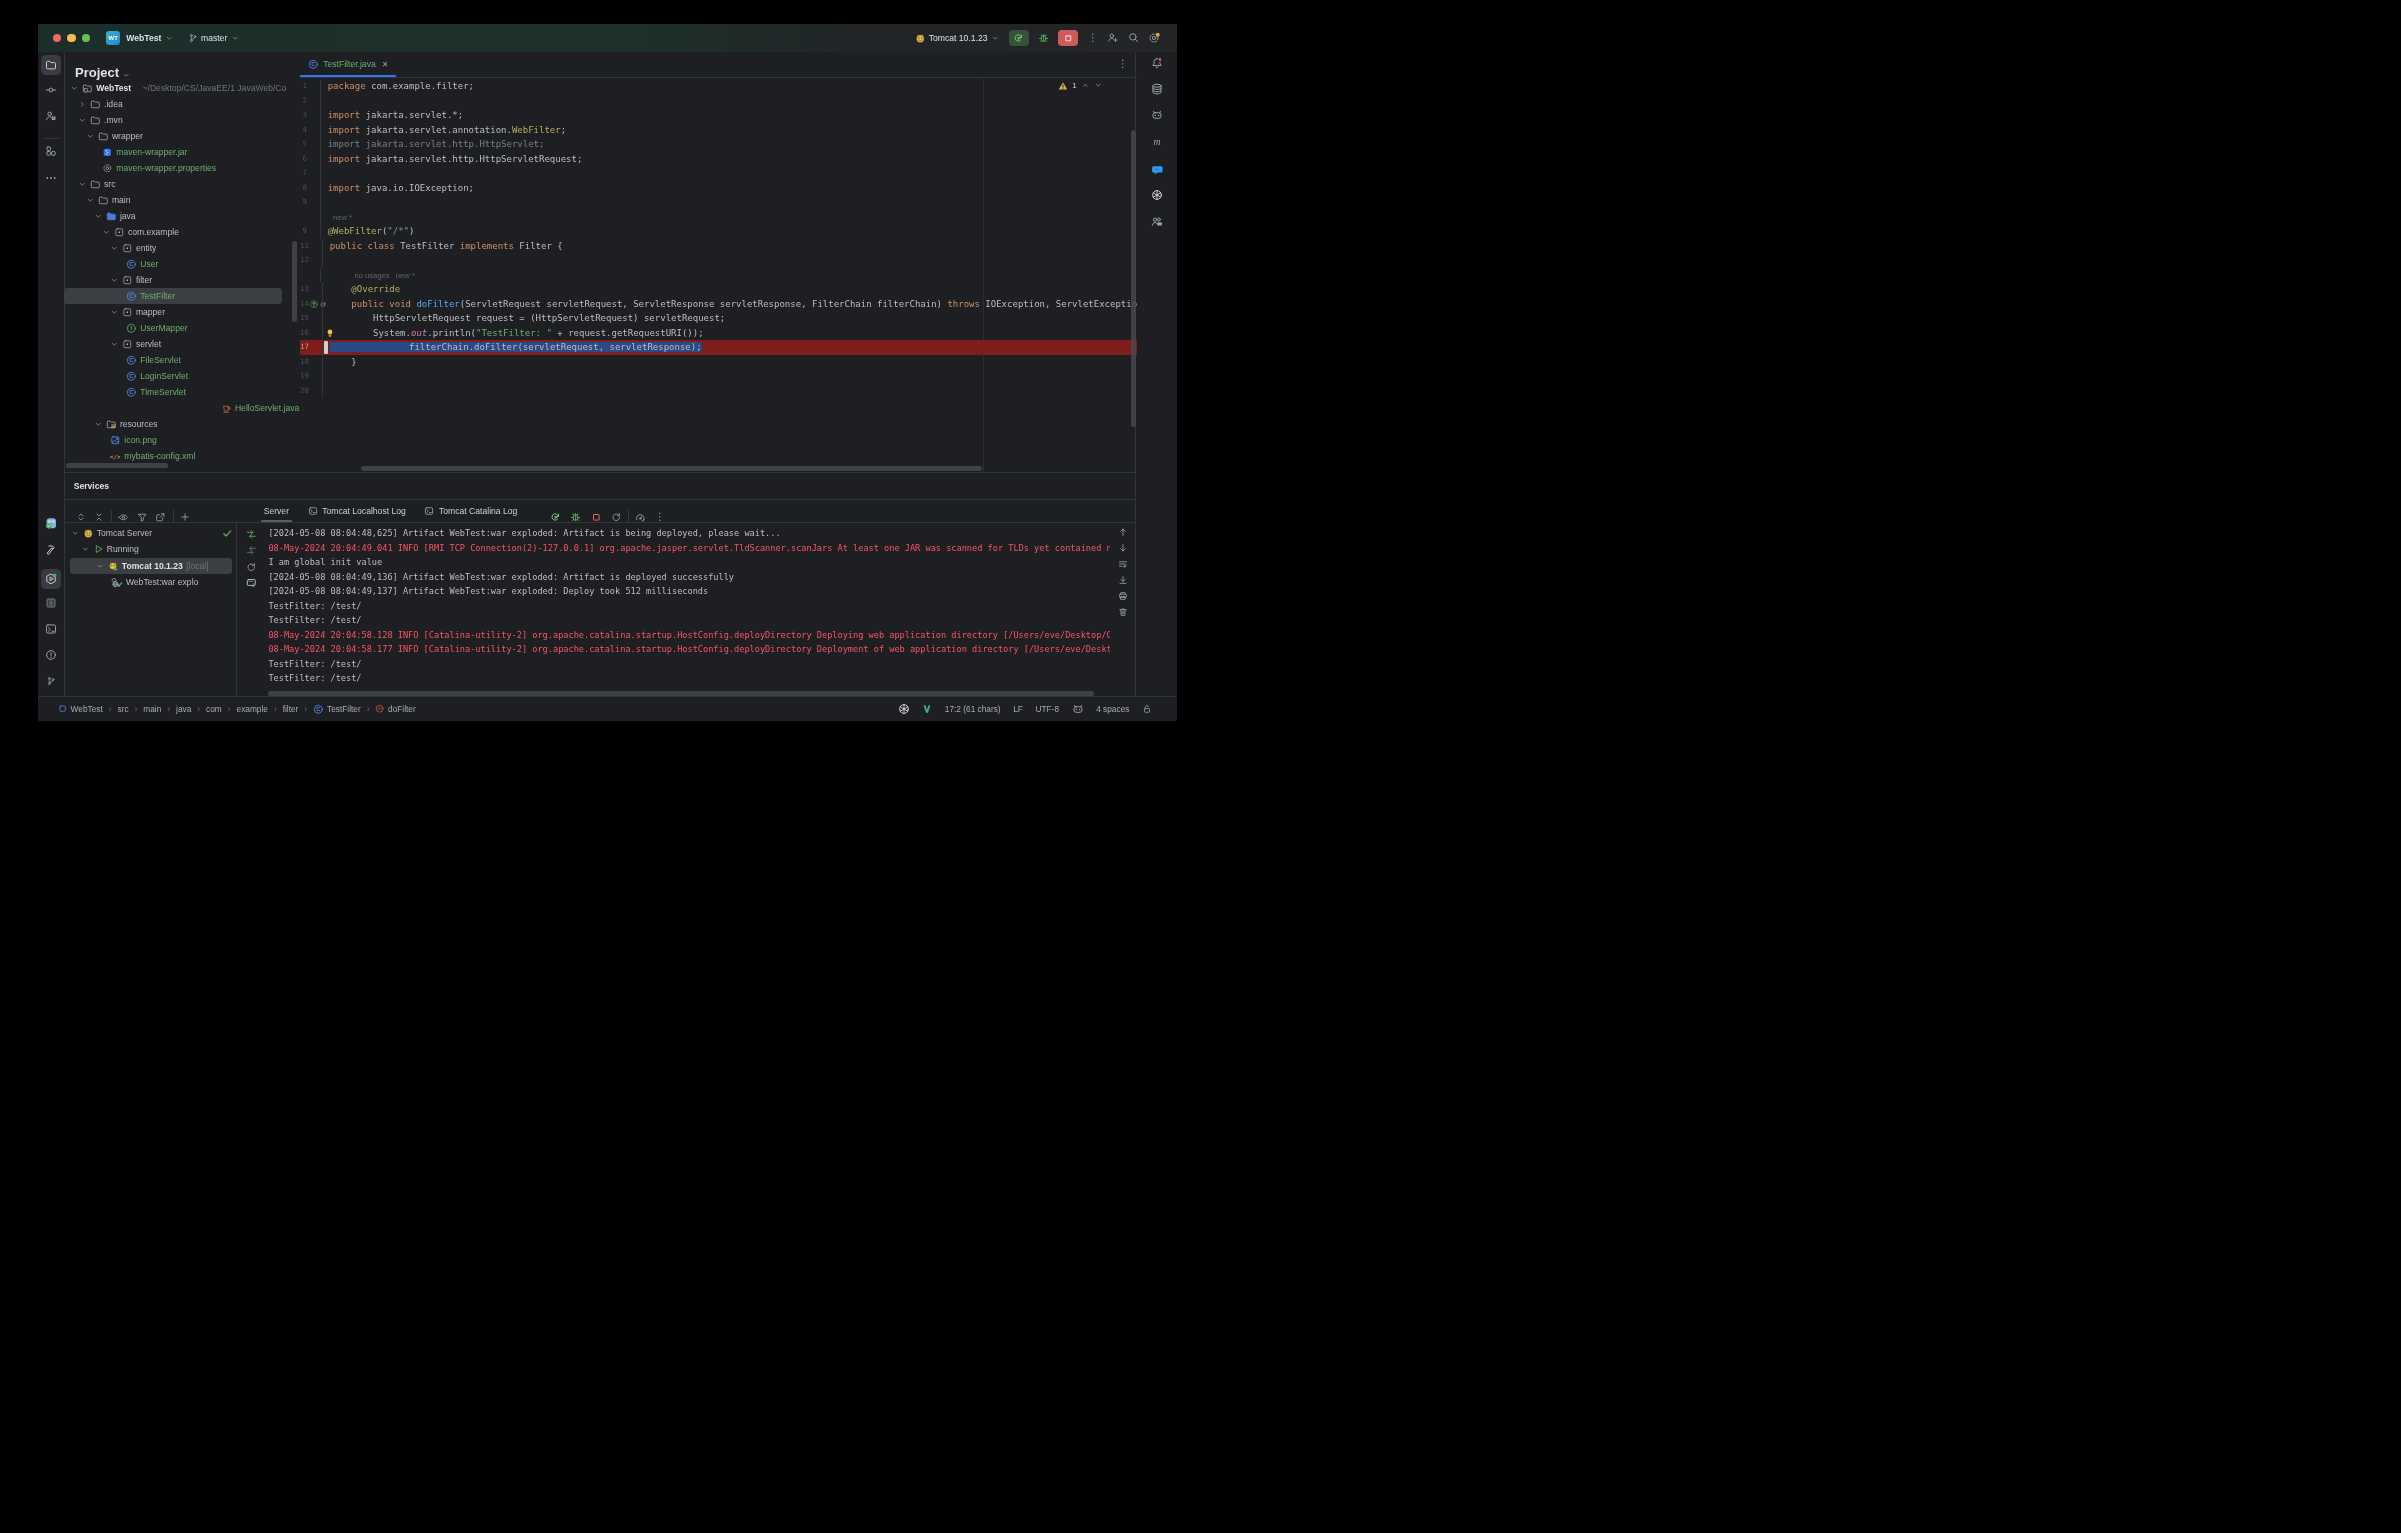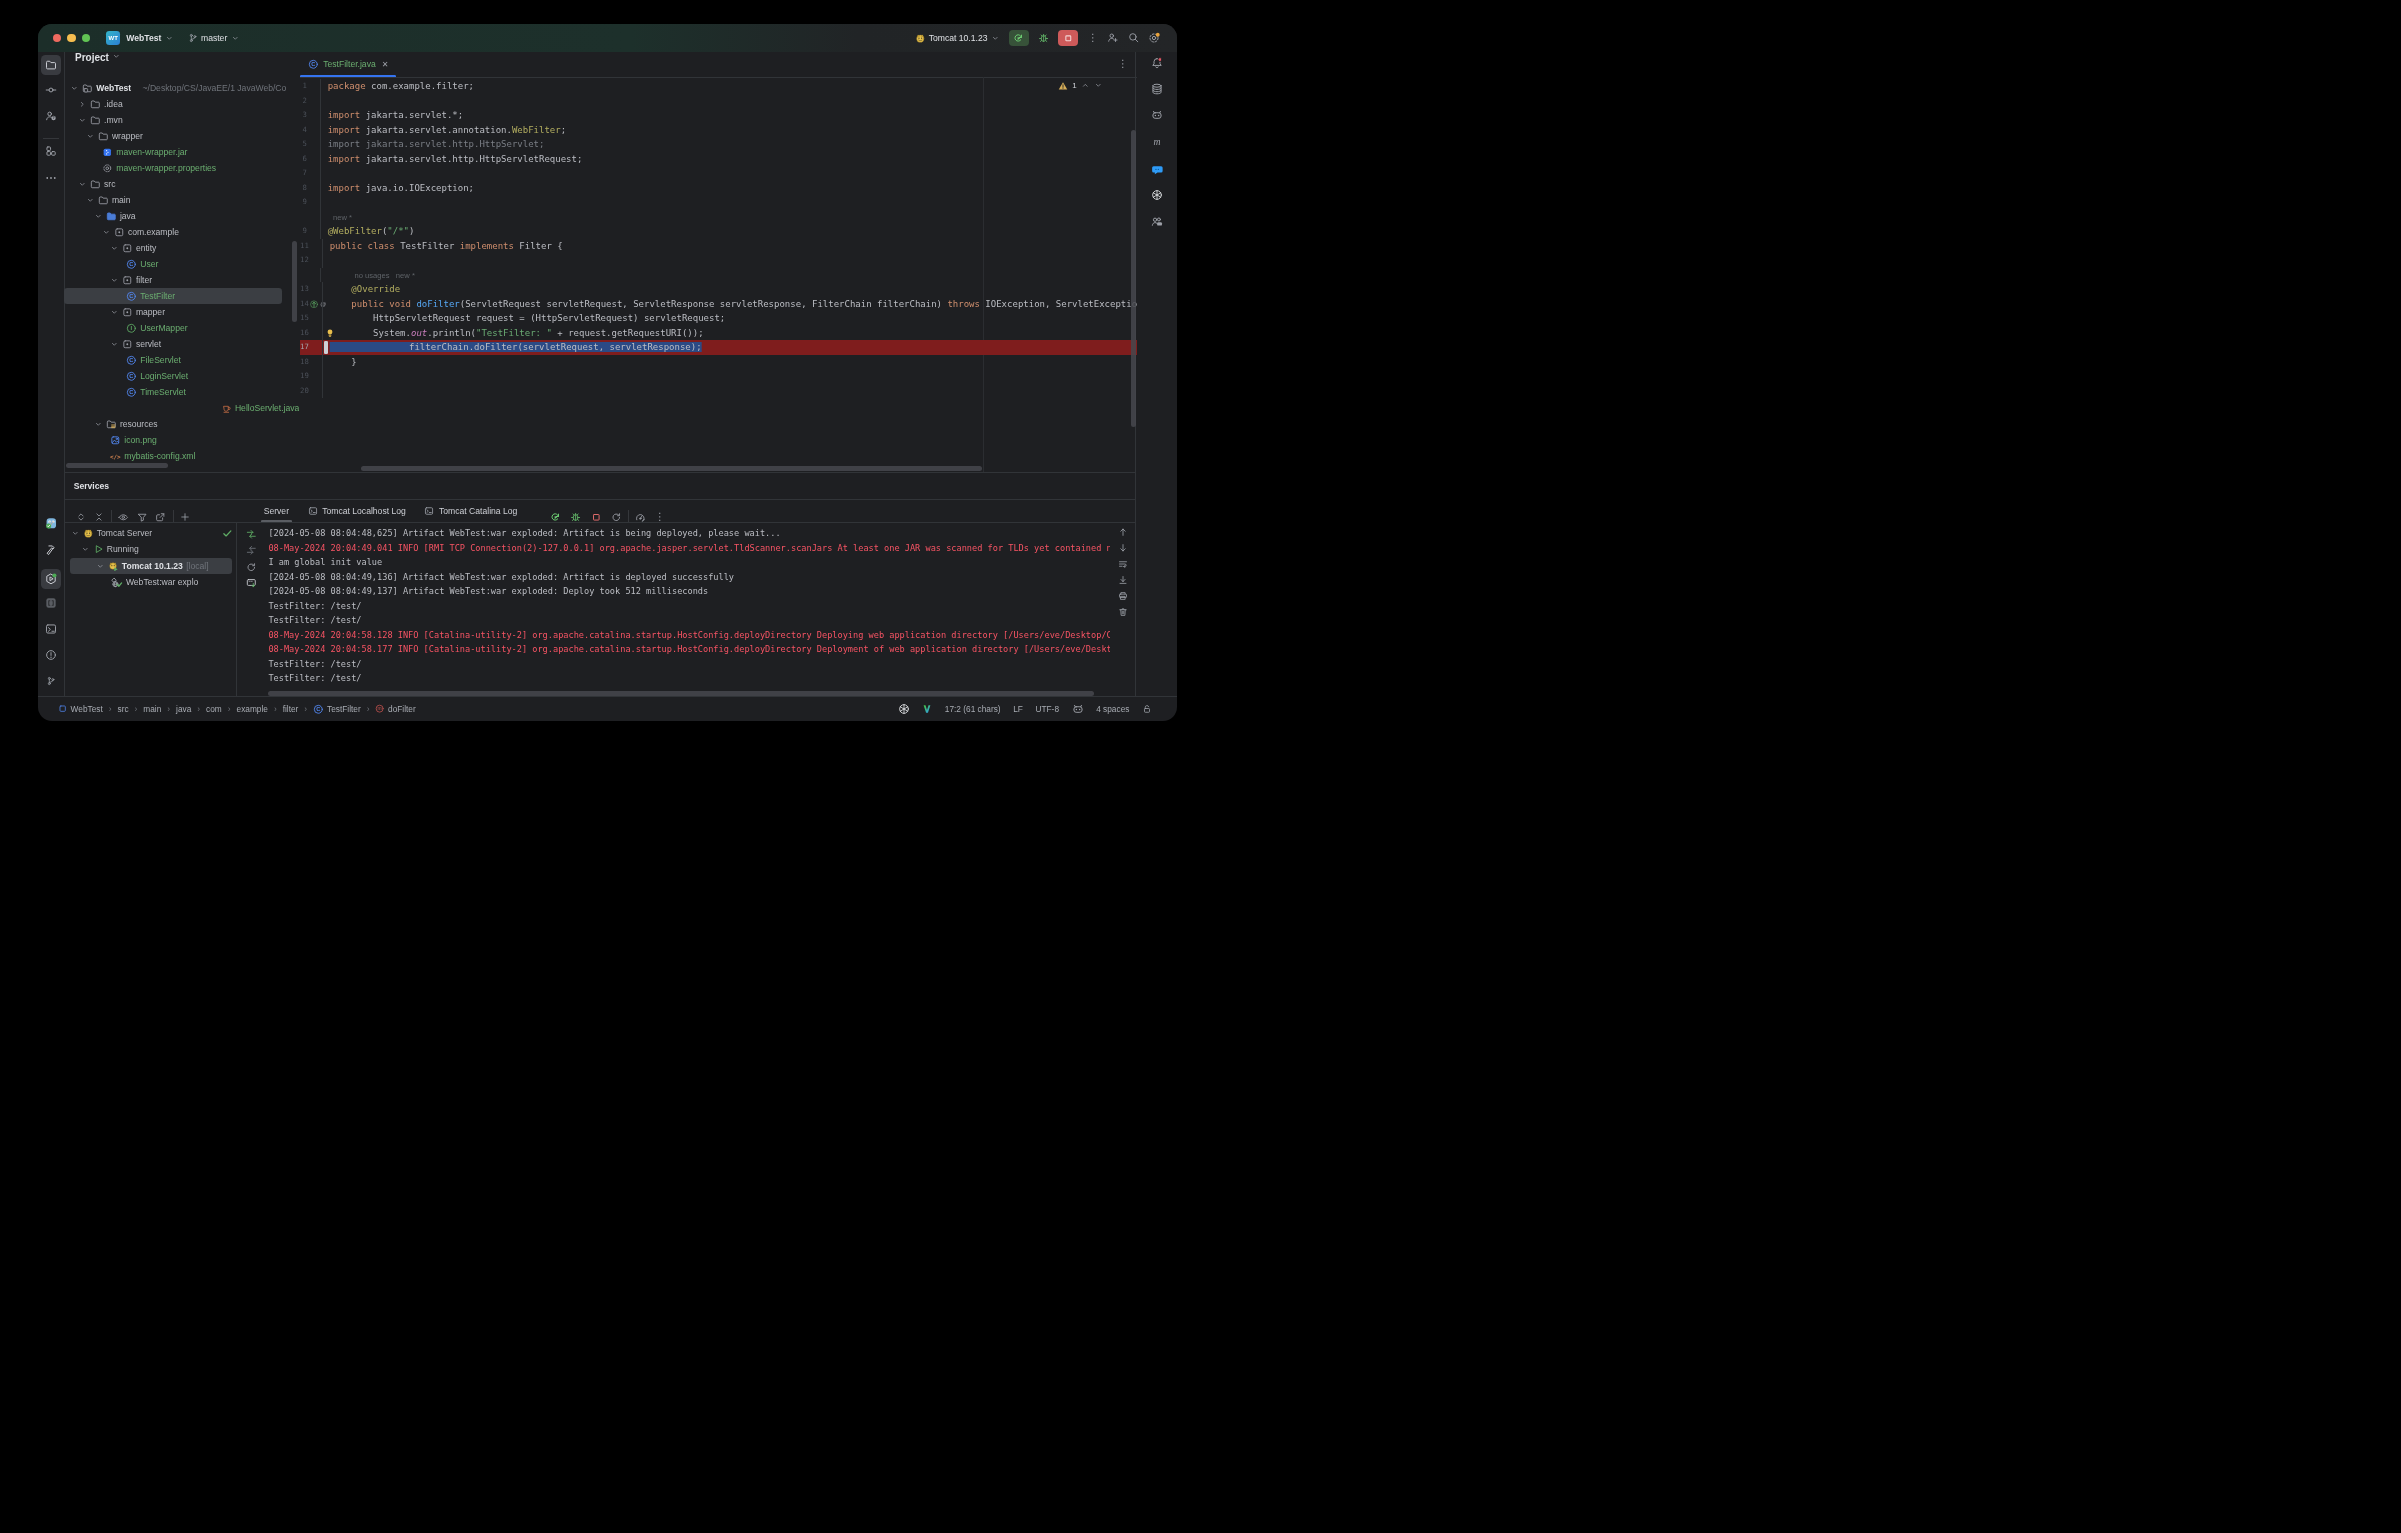--- a/index.html
+++ b/index.html
@@ -1,20 +1,20 @@
 <!DOCTYPE html>
 <html style="font-size:10.6px"><head>
 <meta charset="utf-8">
 <style>
   html,body{margin:0;padding:0;background:#000;}
   body{width:1201px;height:767px;position:relative;overflow:hidden;
        font-family:"Liberation Sans",sans-serif;color:#BCBEC4;
        -webkit-font-smoothing:antialiased;}
   .window{position:absolute;left:38px;top:24px;width:1139px;height:697px;
-          background:#1E1F22;border-radius:14px;overflow:hidden;
+          background:#1E1F22;border-radius:1px;overflow:hidden;
           box-shadow:0 16.5px 46px rgba(0,0,0,.85);}
   
   .titlebar{position:absolute;left:0;top:0;width:100%;height:28px;
      background:linear-gradient(90deg,#1C2E29 0%,#1D302B 52%,#212426 72%,#232527 100%);
      display:flex;align-items:center;}
   .traffic{display:flex;gap:6px;margin-left:14.5px;}
   .tl{width:8.6px;height:8.6px;border-radius:50%;}
   .wt-logo{width:14px;height:14px;border-radius:3.3px;margin-left:16px;
      background:linear-gradient(135deg,#34B5C8,#2B7FD4);display:flex;align-items:center;
      justify-content:center;font-size:6px;font-weight:bold;color:#fff;}
@@ -30,22 +30,22 @@
   
   .main{position:absolute;left:0;top:28px;right:0;bottom:24px;}
   .leftstrip{position:absolute;left:0;top:0;bottom:0;width:26.4px;border-right:0.7px solid #313438;}
   .rightstrip{position:absolute;right:0;top:0;bottom:0;width:41px;border-left:0.7px solid #313438;}
   .strip-ic{position:absolute;left:0;width:100%;display:flex;justify-content:center;}
   .selbox{background:#393B40;border-radius:4.6px;width:20px;height:20px;display:flex;
      align-items:center;justify-content:center;}
   .strip-div{position:absolute;left:5.3px;right:5.3px;height:0.7px;background:#35373B;}
   
   .project{position:absolute;left:26.4px;top:0;width:235px;height:420px;overflow:hidden;}
-  .proj-head{height:28px;display:flex;align-items:flex-start;padding-left:10.6px;gap:3.3px;
-     color:#DFE1E5;font-size:10px;font-weight:600;}
+  .proj-head{height:28px;display:flex;align-items:flex-end;padding-left:10.6px;gap:3.3px;
+     color:#DFE1E5;font-size:13px;font-weight:600;}
   .trow{display:flex;align-items:center;height:16px;gap:3.3px;white-space:nowrap;
      overflow:hidden;font-size:8.6px;color:#BCBEC4;}
   .trow .chev{width:9.3px;flex:0 0 9.3px;display:flex;justify-content:center;}
   .trow.sel{background:#3B3E43;border-radius:3.3px;margin-right:17px;}
   .trow .grn{color:#6BAE70;}
   .trow .pth{color:#6F737A;margin-left:8px;}
   .vthumb{position:absolute;background:#46484D;border-radius:2.6px;opacity:.85;}
   .hthumb{position:absolute;background:#46484D;border-radius:2.6px;opacity:.85;}
   
   .editor{position:absolute;left:262px;top:0;width:837px;height:420px;}

